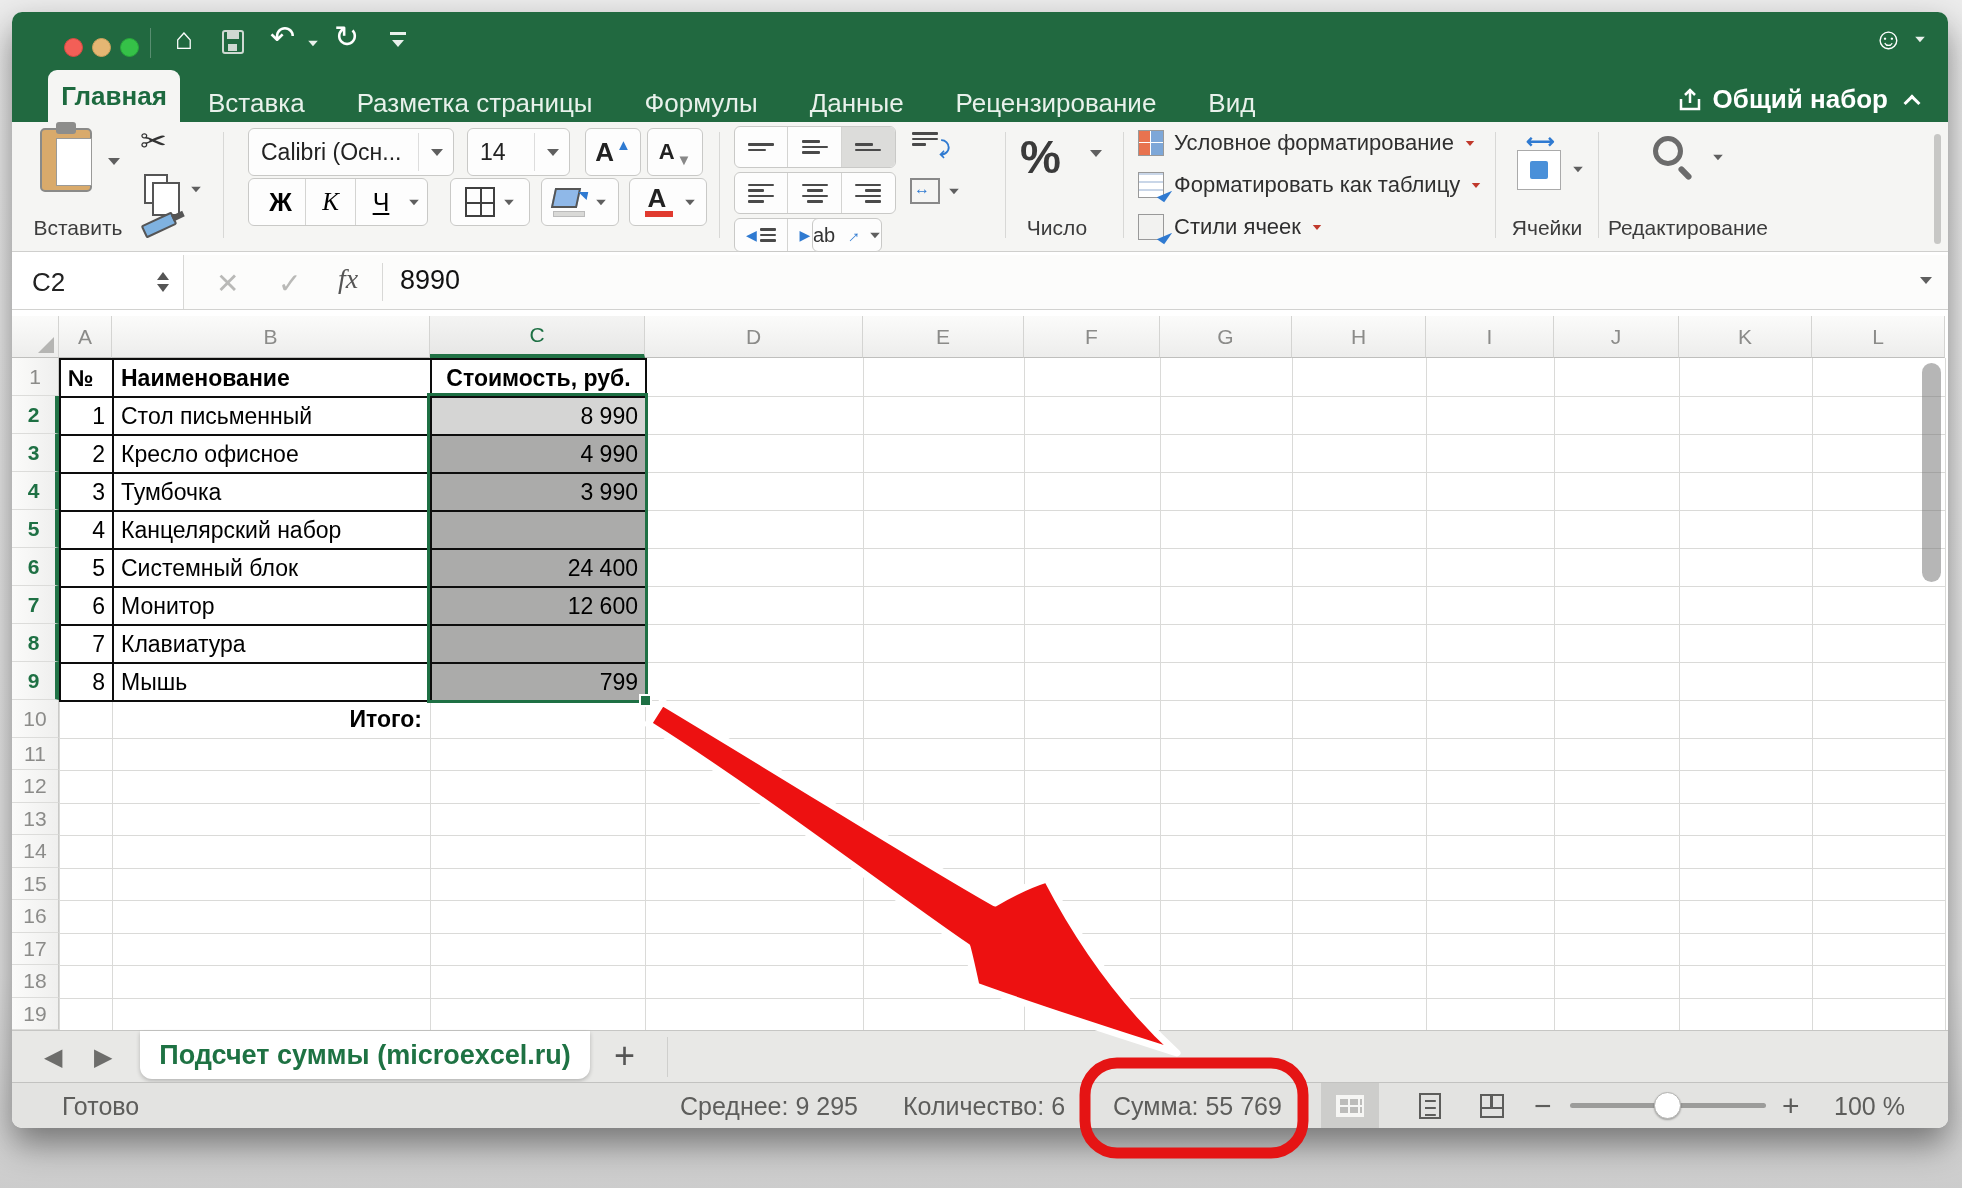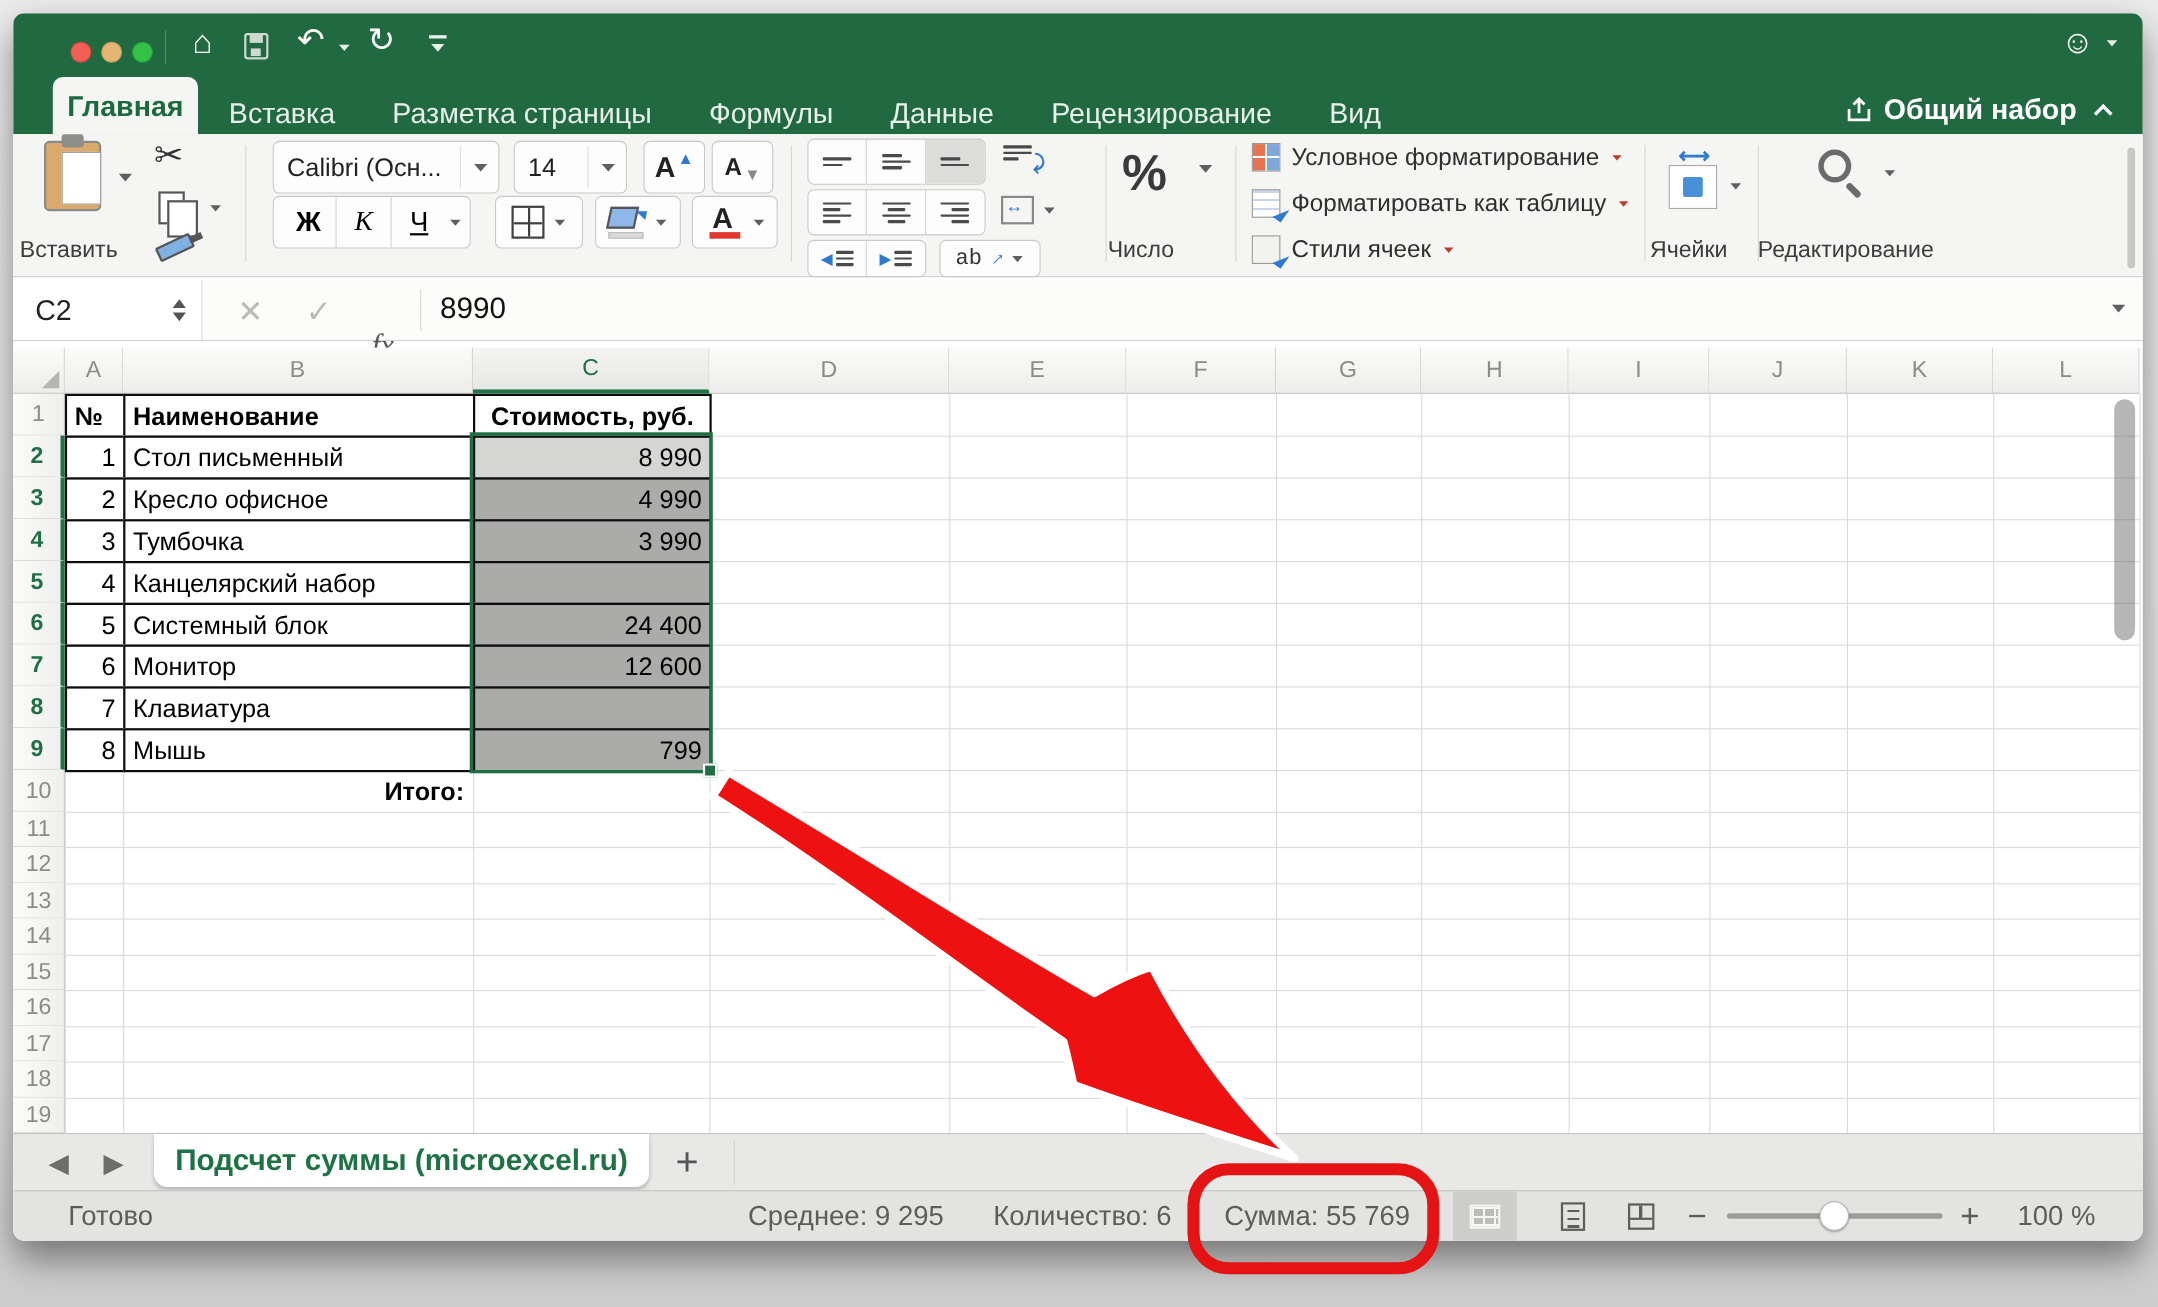--- a/index.html
+++ b/index.html
@@ -36,21 +36,21 @@
     display:flex; align-items:center; justify-content:center; }
   .share { position:absolute; right:30px; top:72px; display:flex; align-items:center; gap:10px;
     color:#fff; font-size:26px; font-weight:bold; }
   .chevup { width:12px; height:12px; border-left:3px solid #fff; border-top:3px solid #fff;
     transform:rotate(45deg); margin-left:8px; margin-top:6px; }
 
   
   .ribbon { position:absolute; left:0; top:110px; width:100%; height:130px; background:#f5f5f3;
     border-bottom:1px solid #cfcfcd; }
   .rdiv { position:absolute; top:10px; width:1px; height:106px; background:#d8d8d6; }
-  .rlabel { position:absolute; font-size:21px; color:#3c3c3c; text-align:left; }
+  .rlabel { position:absolute; font-size:21px; color:#3c3c3c; text-align:center; }
   .btn { background:#fdfdfd; border:1px solid #c9c9c7; border-radius:6px; position:absolute;
     display:flex; align-items:center; justify-content:center; }
   .seg { border-right:1px solid #d4d4d2; }
   .icon-lines { display:flex; flex-direction:column; gap:3px; }
   .icon-lines i { display:block; height:2.5px; background:#4a4a4a; border-radius:1px; }
   .blue { color:#2f7ad1; }
   .clipboard { width:52px; height:64px; background:#d9aa6b; border:2px solid #8a8a88; border-radius:5px; position:relative; }
   .clipboard:before { content:""; position:absolute; left:14px; top:-8px; width:20px; height:12px;
     background:#8d8d8b; border-radius:3px; }
   .clipboard:after { content:""; position:absolute; left:14px; top:8px; width:34px; height:46px;
@@ -324,21 +324,21 @@
         </div>
       <div style="width:54px;height:100%;display:flex;align-items:center;justify-content:center;gap:3px;">
           <span class="blue" style="font-size:14px;">▶</span>
           <div class="icon-lines">
             <i style="width:16px;"></i>
             <i style="width:16px;"></i>
             <i style="width:16px;"></i>
           </div>
         </div>
     </div>
-    <div class="btn" style="left:842px;top:96px;width:92px;height:34px;gap:8px;font-family:Liberation Mono, monospace;">
+    <div class="btn" style="left:800px;top:96px;width:70px;height:34px;gap:8px;">
       <span style="font-size:20px;color:#333;">ab</span>
       <span class="blue" style="font-size:18px;transform:rotate(-45deg);font-weight:bold;">→</span>
       <div class="car" style="transform:scale(.8);"></div>
     </div>
     <div class="rdiv" style="left:993px;"></div>
 
     <div class="abs" style="left:1008px;top:8px;font-size:46px;font-weight:bold;color:#3a3a3a;">%</div>
     <div class="abs car" style="left:1078px;top:28px;"></div>
     <div class="rlabel" style="left:995px;top:94px;width:100px;">Число</div>
     <div class="rdiv" style="left:1111px;"></div>
@@ -383,21 +383,21 @@
   <div class="fbar">
     <div class="namebox">
       <span style="margin-left:20px;font-size:26px;color:#222;">C2</span>
       <div class="spin">
           <div class="up"></div>
           <div class="dn"></div>
         </div>
     </div>
     <div class="abs fsym" style="left:204px;top:12px;">✕</div>
     <div class="abs fsym" style="left:266px;top:12px;">✓</div>
-    <div class="abs" style="left:326px;top:8px;font-size:28px;font-style:italic;color:#555;font-family:'Liberation Serif',serif;margin-top:36px;">fx</div>
+    <div class="abs" style="left:326px;top:8px;font-size:28px;font-style:italic;color:#555;font-family:'Liberation Serif',serif;">fx</div>
     <div class="abs" style="left:370px;top:8px;width:1px;height:38px;background:#d8d8d6;"></div>
     <div class="abs" style="left:388px;top:10px;font-size:27px;color:#111;">8990</div>
     <div class="abs car" style="left:1908px;top:22px;"></div>
   </div>
 
   <div>
 
     <div class="colhead" style="left:0;width:47px;">
       <div style="position:absolute;right:4px;bottom:4px;width:0;height:0;border-left:16px solid transparent;border-bottom:16px solid #b5b5b3;"></div>
     </div>

